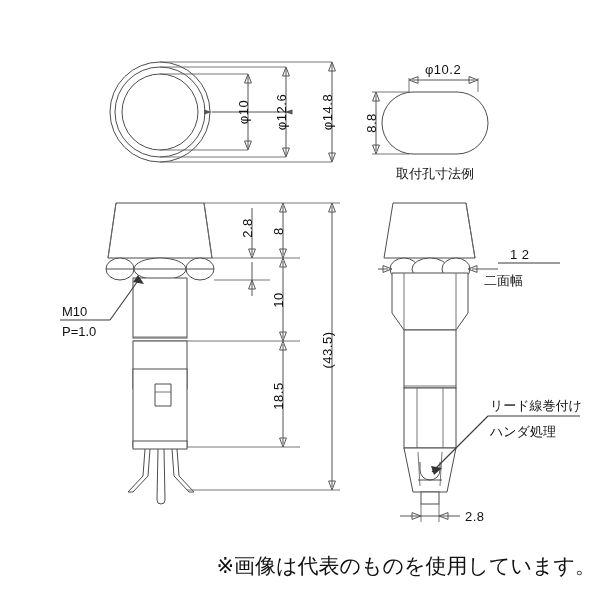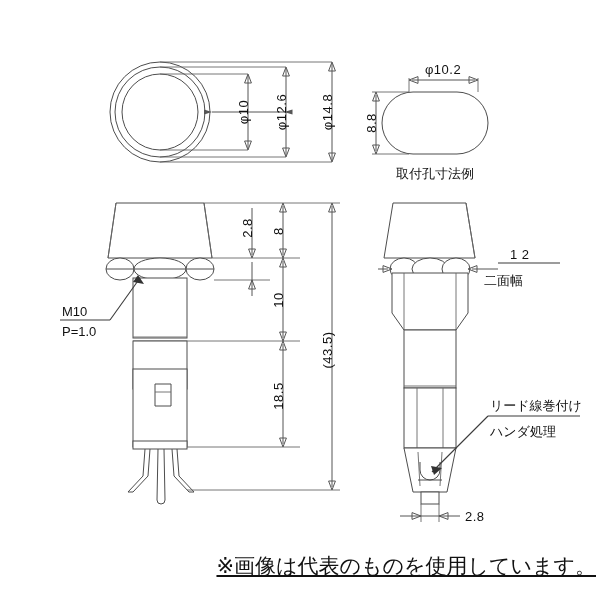--- a/index.html
+++ b/index.html
@@ -73,21 +73,20 @@
     position: absolute;
     left: 0;
     top: 552px;
     width: 596px;
     text-align: right;
     font-family: "DejaVu Sans", "Liberation Sans", sans-serif;
     font-size: 21px;
     color: #111111;
     letter-spacing: 0px;
     white-space: nowrap;
-    text-decoration: underline;
   }
 </style>
 </head>
 <body>
 
 <div id="root">
 
   <svg id="drawing" viewBox="0 0 600 600">
     <defs>
       <marker id="arrHeadDown" markerWidth="8" markerHeight="10" refX="3" refY="9" orient="auto">

